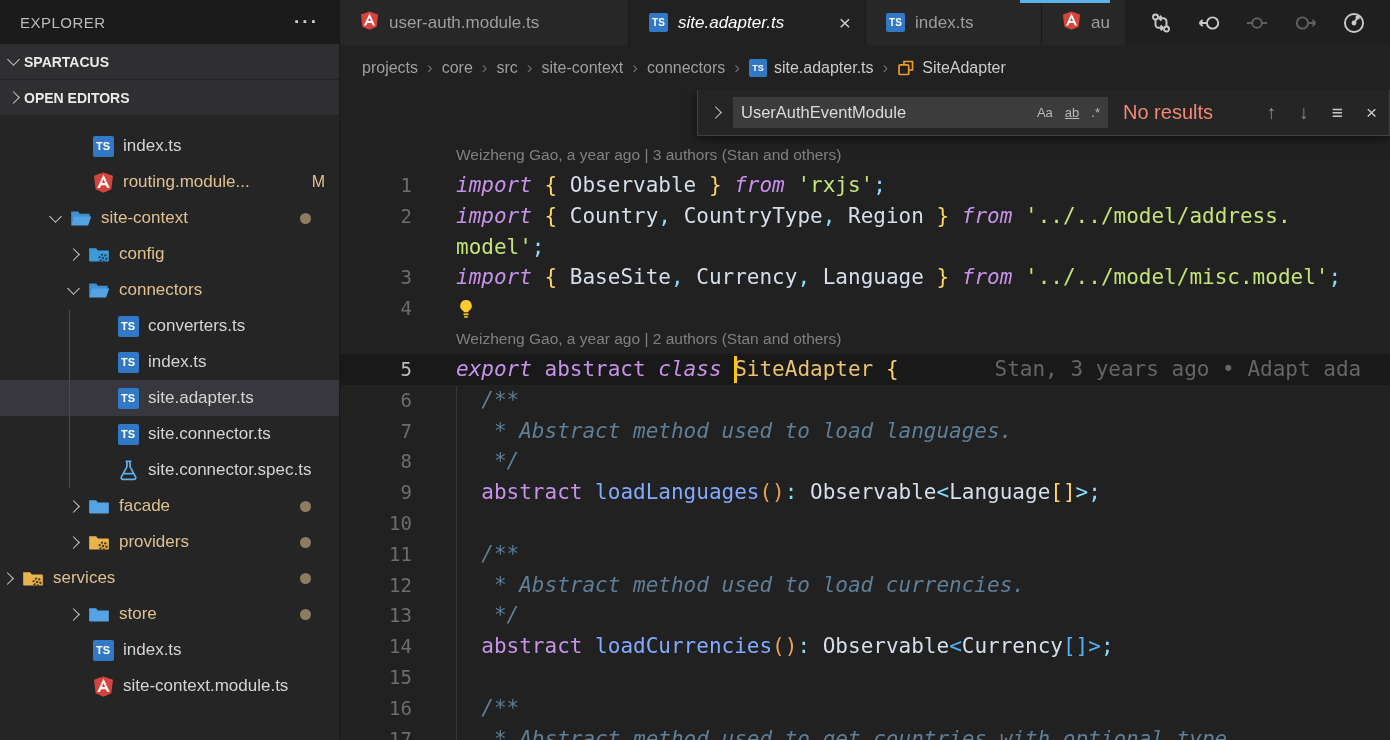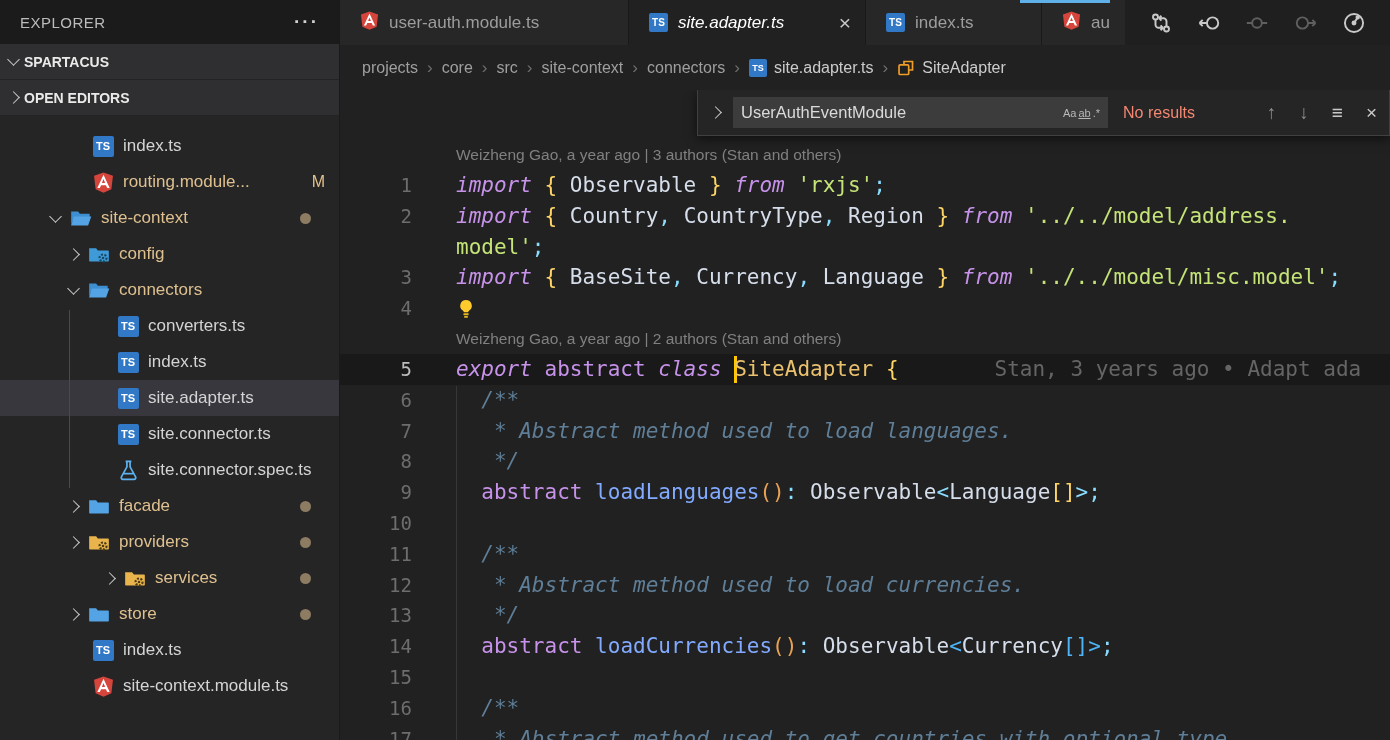--- a/index.html
+++ b/index.html
@@ -74,23 +74,23 @@
   .cursor { display:inline-block; width:0; border-left:3px solid #ffc600; height:27px; vertical-align:middle; margin-right:-3px; }
   .blame-inline { color:#656565; margin-left:96px; }
   .editor-guide { position:absolute; left:116px; top:296px; bottom:0; width:1px; background:#373737; }
   .bulb { margin-right:6px; display:inline-flex; }
 
   
   .findwidget { position:absolute; top:0; left:357px; right:0; height:46px; background:#252526; border:1px solid #404040; border-top:none; display:flex; align-items:center; gap:9px; padding:0 12px 0 6px; box-shadow:0 3px 10px rgba(0,0,0,.55); z-index:5; }
   .fw-chevron { width:20px; display:flex; justify-content:center; cursor:pointer; }
   .fw-input { width:375px; height:31px; background:#3c3c3c; display:flex; align-items:center; padding:0 8px; font-size:16.5px; color:#dadada; }
   .fw-query { flex:1; font-family:"Liberation Sans",sans-serif; }
-  .fw-toggle { color:#b8b8b8; font-size:11px; margin-left:2px; cursor:pointer; }
+  .fw-toggle { color:#b8b8b8; font-size:13px; margin-left:12px; cursor:pointer; }
   .fw-toggle.word { text-decoration:underline; }
-  .fw-status { color:#f48771; font-size:16px; margin-left:6px; white-space:nowrap; }
+  .fw-status { color:#f48771; font-size:20px; margin-left:6px; white-space:nowrap; }
   .fw-nav { margin-left:auto; display:flex; align-items:center; gap:23px; }
   .fw-btn { font-size:19px; color:#c8c8c8; cursor:pointer; }
   .fw-btn.dim { color:#8c8c8c; }
 </style>
 </head>
 <body>
 
 <div class="app">
 
   <div class="sidebar">
@@ -220,21 +220,21 @@
               <path fill="#e9b44c" d="M1 2.5h6L8.5 4.5H17.3a.7.7 0 0 1 .7.7v8.1a.7.7 0 0 1-.7.7H1.7a.7.7 0 0 1-.7-.7z"></path>
               <g>
                 <circle cx="13" cy="11" r="3" fill="none" stroke="#4d3c14" stroke-width="1.9" stroke-dasharray="1.7 1.3"></circle>
                 <circle cx="13" cy="11" r="1.1" fill="#4d3c14"></circle>
               </g>
             </svg>
           </span>
           <span class="lbl">providers</span>
           <span class="dotbadge"></span>
         </div>
-        <div class="trow modified" style="padding-left: 66px; margin-left: 36px;">
+        <div class="trow modified" style="">
           <span class="chevbox">
             <span class="chevron chev-right"></span>
           </span>
           <span class="ticon">
             <svg width="22" height="19" viewBox="0 0 19 16">
               <path fill="#e9b44c" d="M1 2.5h6L8.5 4.5H17.3a.7.7 0 0 1 .7.7v8.1a.7.7 0 0 1-.7.7H1.7a.7.7 0 0 1-.7-.7z"></path>
               <g>
                 <circle cx="13" cy="11" r="3" fill="none" stroke="#4d3c14" stroke-width="1.9" stroke-dasharray="1.7 1.3"></circle>
                 <circle cx="13" cy="11" r="1.1" fill="#4d3c14"></circle>
               </g>

